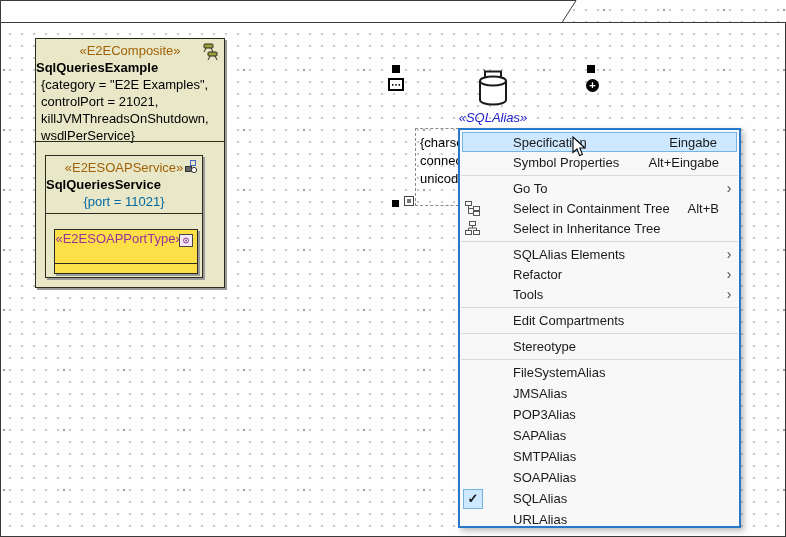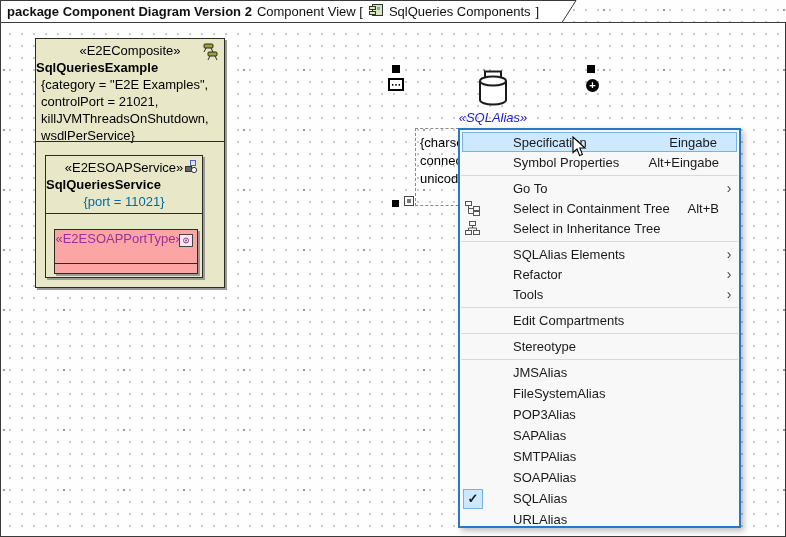--- a/index.html
+++ b/index.html
@@ -16,34 +16,34 @@
   .frame-left{position:absolute;left:0;top:0;bottom:0;width:1px;background:#3a3a3a;}
   .frame-right{position:absolute;right:0;top:22px;bottom:0;width:1px;background:#3a3a3a;}
   .frame-bottom{position:absolute;left:0;right:0;bottom:0;height:1px;background:#3a3a3a;}
   .frame-topline{position:absolute;left:0;right:0;top:22px;height:1px;background:#3a3a3a;}
 
   .tab{position:absolute;left:0;top:0;width:580px;height:24px;}
   .tab-text{position:absolute;left:7px;top:0;height:23px;display:flex;align-items:center;gap:5px;font-size:13px;color:#111;white-space:nowrap;}
   .tab-bold{font-weight:bold;}
 
   .comp{position:absolute;border:1px solid #2b2b1e;background:#E8E8C9;box-shadow:2px 2px 0 #9a9a9a;}
-  .st{color:#000000;text-align:center;font-size:13px;line-height:17px;}
+  .st{color:#a16207;text-align:center;font-size:13px;line-height:17px;}
   .nm{font-weight:bold;color:#000;text-align:left;font-size:13px;line-height:17px;}
   .props{font-size:13px;line-height:17px;color:#000;padding:0 5px;white-space:pre-line;}
   .corner-icon{position:absolute;top:3px;right:4px;}
 
   .outer-box{left:35px;top:38px;width:190px;height:250px;}
   .outer-head{height:102px;padding-top:3px;position:relative;}
   .outer-body{position:absolute;left:0;top:102px;right:0;bottom:0;border-top:1px solid #2b2b1e;}
 
   .service-box{left:9px;top:13px;width:158px;height:123px;}
   .service-head{padding-top:3px;position:relative;height:57px;}
   .service-body{position:absolute;left:0;top:57px;right:0;bottom:0;border-top:1px solid #2b2b1e;}
 
-  .port-box{left:8px;top:15px;width:144px;height:45px;background:#fca5a5;}
+  .port-box{left:8px;top:15px;width:144px;height:45px;background:#fde047;}
   .port-head{padding-top:1px;position:relative;height:33px;}
   .port-st{color:#993399;text-align:center;font-size:13px;line-height:16px;padding-right:14px;}
   .port-nm{font-weight:bold;text-align:center;font-size:13px;line-height:16px;}
   .port-body{position:absolute;left:0;top:33px;right:0;bottom:0;border-top:1px solid #2b2b1e;}
 
   .db{position:absolute;left:476px;top:70px;width:34px;height:40px;}
   .alias-label{position:absolute;left:438px;top:110px;width:110px;text-align:center;color:#2222CC;font-size:13px;font-style:italic;}
   .sel-rect{position:absolute;left:415px;top:128px;width:110px;height:78px;border:1px dashed #8a8a8a;}
   .alias-props{position:absolute;left:420px;top:134px;font-size:13px;line-height:18px;color:#000;white-space:pre-line;}
 
@@ -78,34 +78,20 @@
 
   <div class="frame-topline"></div>
   <div class="frame-left"></div>
   <div class="frame-right"></div>
   <div class="frame-bottom"></div>
 
   <div class="tab">
     <svg width="580" height="24">
       <polygon points="0.5,0.5 576,0.5 562,22.5 0.5,22.5" fill="#FFFFFF" stroke="#3a3a3a"></polygon>
     </svg>
-    <div class="tab-text">
-      <span class="tab-bold">package Component Diagram Version 2</span>
-      <span>Component View [</span>
-      <span>
-        <svg width="16" height="16" viewBox="0 0 16 16">
-          <rect x="4.5" y="2.5" width="10" height="11" fill="#d9e6b5" stroke="#333"></rect>
-          <rect x="1.5" y="4.5" width="6" height="3" fill="#d9e6b5" stroke="#333"></rect>
-          <rect x="1.5" y="9.5" width="6" height="3" fill="#d9e6b5" stroke="#333"></rect>
-          <rect x="9" y="5" width="3" height="3" fill="#7fa3d0"></rect>
-        </svg>
-      </span>
-      <span>SqlQueries Components</span>
-      <span>]</span>
-    </div>
   </div>
 
   <div class="comp outer-box">
     <div class="outer-head">
       <div class="st">«E2EComposite»</div>
       <div class="nm">SqlQueriesExample</div>
       <div class="props">{category = "E2E Examples",
 controlPort = 21021,
 killJVMThreadsOnShutdown,
 wsdlPerService}</div>
@@ -272,28 +258,28 @@
       <span class="mico"></span>
       <span class="mlab">Stereotype</span>
       <span class="msc"></span>
       <span class="mend"></span>
     </div>
 
     <div class="msep"></div>
 
     <div class="mi alias">
       <span class="mico"></span>
+      <span class="mlab">FileSystemAlias</span>
+      <span class="msc"></span>
+      <span class="mend"></span>
+    </div>
+
+    <div class="mi alias">
+      <span class="mico"></span>
       <span class="mlab">JMSAlias</span>
-      <span class="msc"></span>
-      <span class="mend"></span>
-    </div>
-
-    <div class="mi alias">
-      <span class="mico"></span>
-      <span class="mlab">FileSystemAlias</span>
       <span class="msc"></span>
       <span class="mend"></span>
     </div>
 
     <div class="mi alias">
       <span class="mico"></span>
       <span class="mlab">POP3Alias</span>
       <span class="msc"></span>
       <span class="mend"></span>
     </div>

